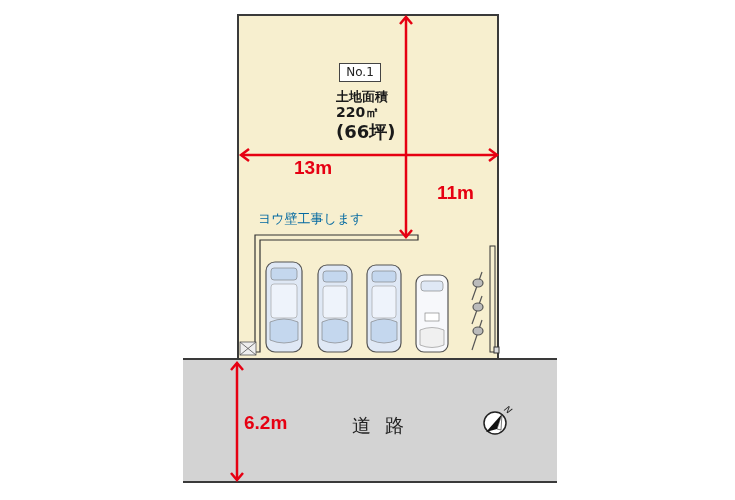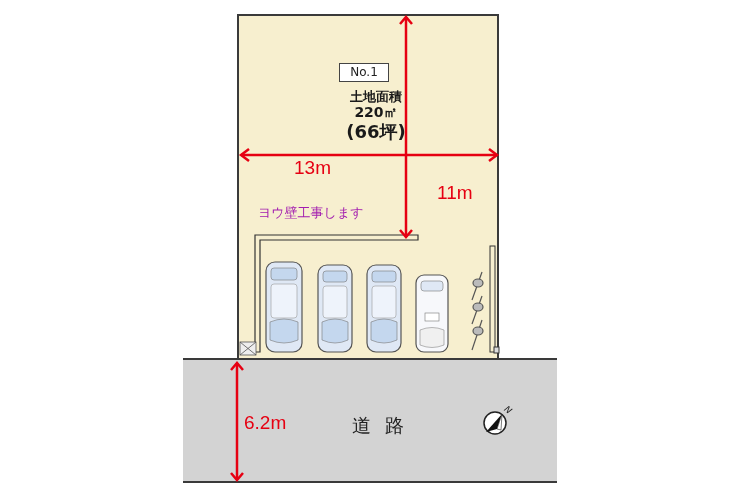--- a/index.html
+++ b/index.html
@@ -3,32 +3,32 @@
 <meta charset="utf-8">
 <style>
   html, body { margin: 0; padding: 0; background: #ffffff; }
   body { width: 735px; height: 500px; position: relative; overflow: hidden;
          font-family: "DejaVu Sans", "Liberation Sans", sans-serif; }
   .abs { position: absolute; }
   #lot { left: 237px; top: 14px; width: 262px; height: 344px;
          background: #f7efcf; border: 2px solid #3a3a3a; border-bottom: none; box-sizing: border-box; }
   #road { left: 183px; top: 358px; width: 374px; height: 125px;
           background: #d3d3d3; border-top: 2px solid #3a3a3a; border-bottom: 2px solid #3a3a3a; box-sizing: border-box; }
-  #lot-label-box { left: 339px; top: 63px; width: 50px; height: 19px; background: #fff;
+  #lot-label-box { left: 339px; top: 63px; width: 42px; height: 19px; background: #fff;
                    border: 1px solid #444; box-sizing: border-box; text-align: center;
                    font-size: 12px; line-height: 17px; color: #222; }
-  .area-text { left: 328px; width: 96px; text-align: center; color: #1a1a1a; font-weight: bold; }
+  .area-text { left: 336px; width: 96px; text-align: left; color: #1a1a1a; font-weight: bold; }
   #area-title { top: 88px; font-size: 13px; }
   #area-sqm { top: 104px; font-size: 14px; }
   #area-tsubo { top: 120px; font-size: 18px; }
-  .dim-label { color: #e60012; font-weight: normal; font-size: 19px; font-family: "Liberation Sans", sans-serif; }
+  .dim-label { color: #e60012; font-weight: bold; font-size: 19px; font-family: "Liberation Sans", sans-serif; }
   #dim-width-label { left: 294px; top: 157px; }
   #dim-depth-label { left: 409px; top: 182px; padding-left: 28px; }
   #dim-road-label { left: 244px; top: 412px; }
-  #wall-note { left: 258px; top: 204px; font-size: 13px; color: #a21caf; }
+  #wall-note { left: 258px; top: 210px; font-size: 13px; color: #0369a1; }
   #road-label { left: 352px; top: 413px; font-size: 19px; color: #222; letter-spacing: 4px; }
   svg.overlay { position: absolute; left: 0; top: 0; }
 </style>
 </head>
 <body>
 
 <div id="lot" class="abs"></div>
 
 <div id="road" class="abs"></div>
 

